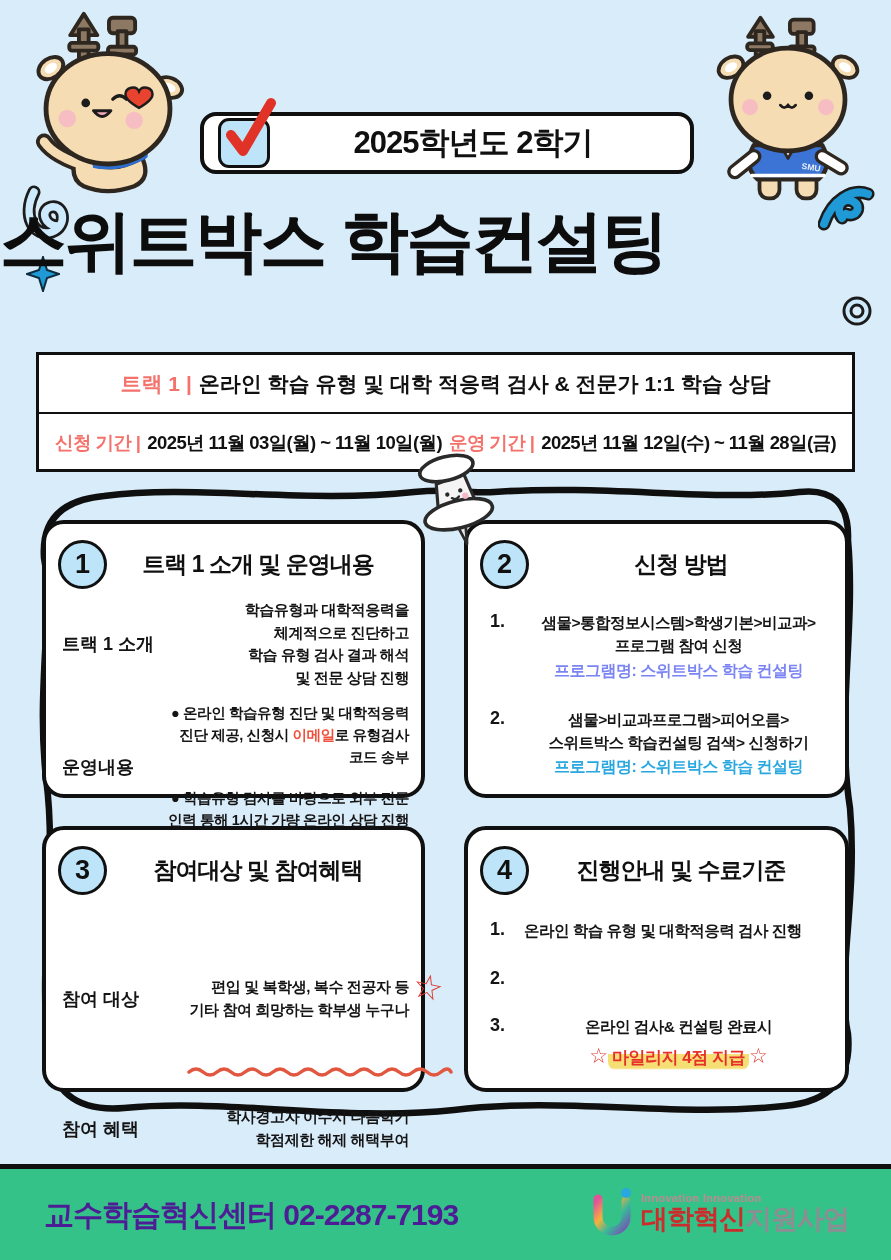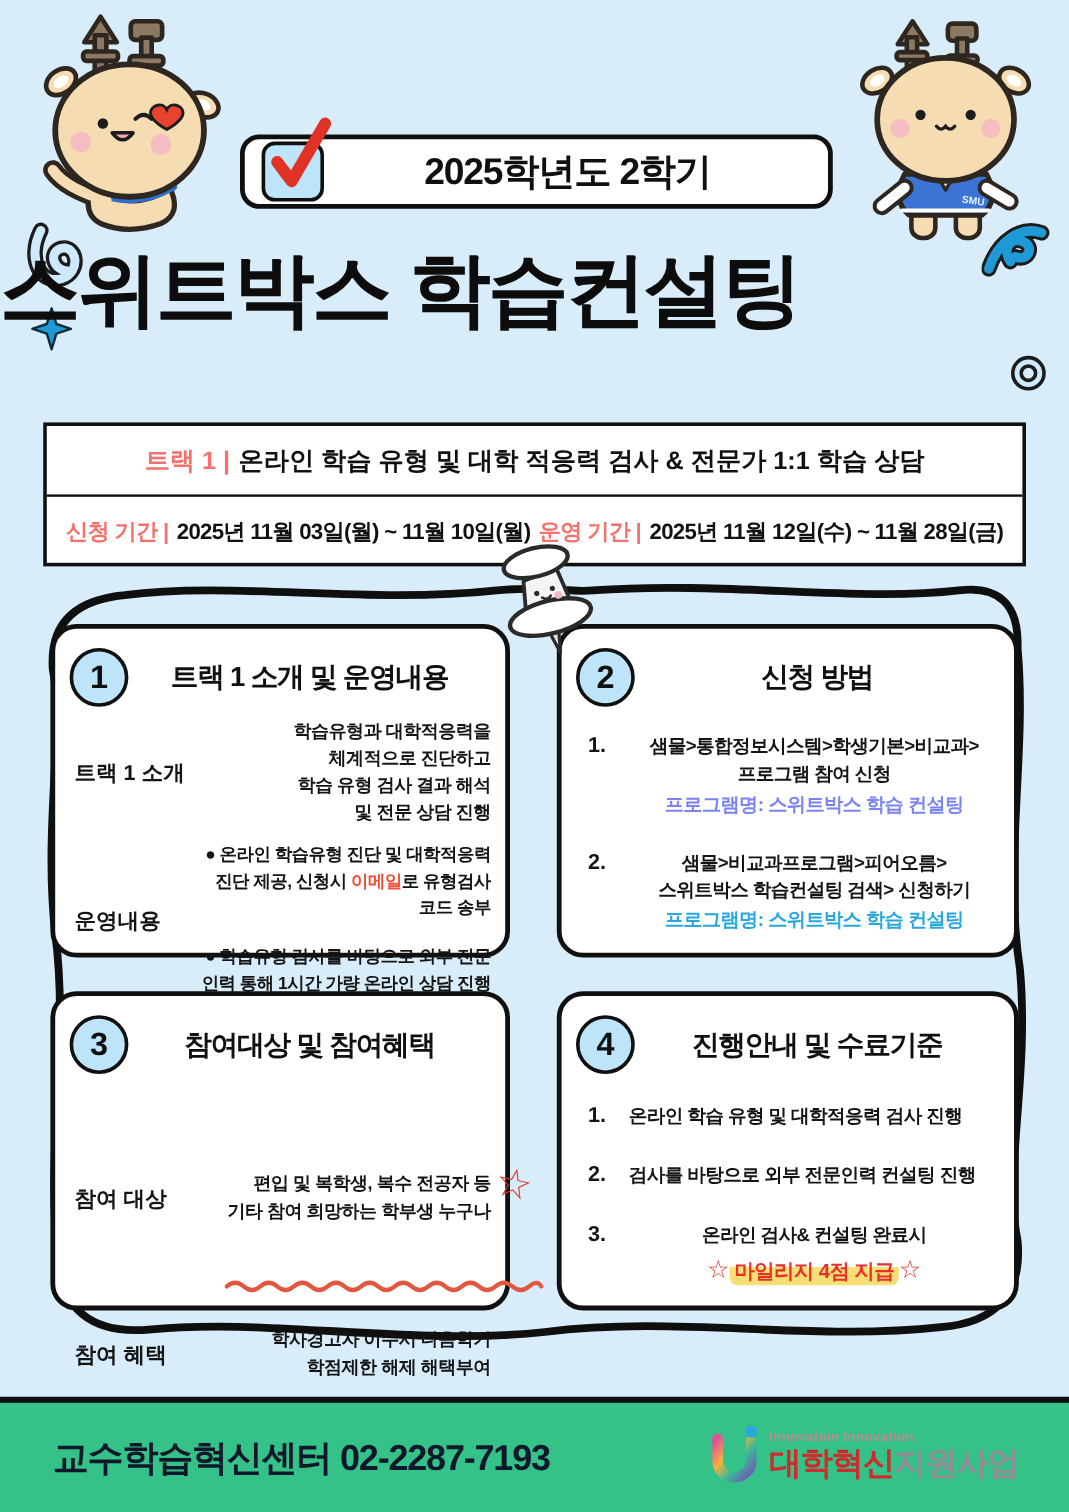--- a/index.html
+++ b/index.html
@@ -52,21 +52,21 @@
   .underline-wrap{position:relative;display:inline-block;}
   .wavy{position:absolute;left:-4px;bottom:-12px;}
   .star-doodle{position:absolute;font-size:34px;color:#e0392f;font-weight:700;transform:rotate(12deg);line-height:1;}
   .mileage{display:inline-block;margin-top:6px;font-size:17px;font-weight:900;color:#e8302a;
     background:linear-gradient(transparent 35%, rgba(246,223,110,0.95) 36%, rgba(243,216,90,0.85) 92%, transparent 100%);
     border-radius:8px;padding:1px 4px;letter-spacing:-0.5px;}
   .mini-star{color:#e0392f;font-weight:700;font-size:21px;}
 
   
   .footer{left:0;bottom:0;width:891px;height:96px;background:#35c289;border-top:5px solid #101010;box-sizing:border-box;}
-  .contact{position:absolute;left:44px;top:26px;font-size:30px;font-weight:900;color:#0f172a;letter-spacing:-1px;}
+  .contact{position:absolute;left:44px;top:26px;font-size:30px;font-weight:900;color:#4c1d95;letter-spacing:-1px;}
   .logo{position:absolute;right:42px;top:16px;display:flex;align-items:center;gap:6px;}
   .logo-texts{display:flex;flex-direction:column;line-height:1.05;}
   .logo-small{font-size:11px;color:#bd8b90;font-weight:700;letter-spacing:0.3px;}
   .logo-big{font-size:27px;font-weight:900;letter-spacing:-1px;}
   .logo-red{color:#cc2c2c;}
   .logo-gray{color:#8d8d93;}
 </style>
 </head>
 <body>
 
@@ -268,21 +268,20 @@
     <div class="card-head">
       <span class="num-circle">4</span>
       <span class="card-title">진행안내 및 수료기준</span>
     </div>
     <div class="nrow" style="margin-top:24px;">
       <span class="nrow-no">1.</span>
       <div class="nrow-text" style="text-align:left;">온라인 학습 유형 및 대학적응력 검사 진행</div>
     </div>
     <div class="nrow" style="margin-top:26px;">
       <span class="nrow-no">2.</span>
-      <div class="nrow-text" style="text-align:left;">검사를 바탕으로 외부 전문인력 컨설팅 진행</div>
     </div>
     <div class="nrow" style="margin-top:26px;">
       <span class="nrow-no">3.</span>
       <div class="nrow-body" style="text-align:center;">
         <div class="nrow-text">온라인 검사&amp; 컨설팅 완료시</div>
         <div>
           <span class="mini-star">☆</span><span class="mileage">마일리지 4점 지급</span><span class="mini-star">☆</span>
         </div>
       </div>
     </div>

